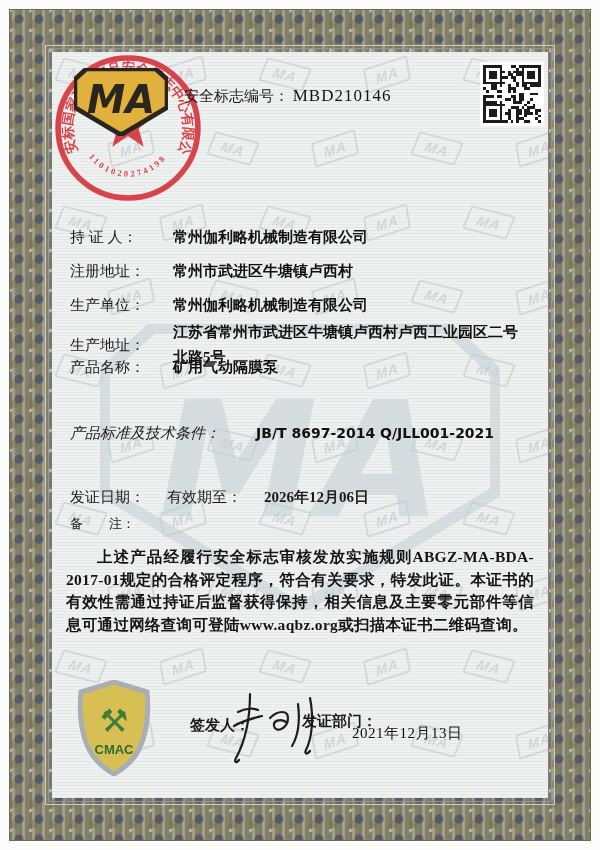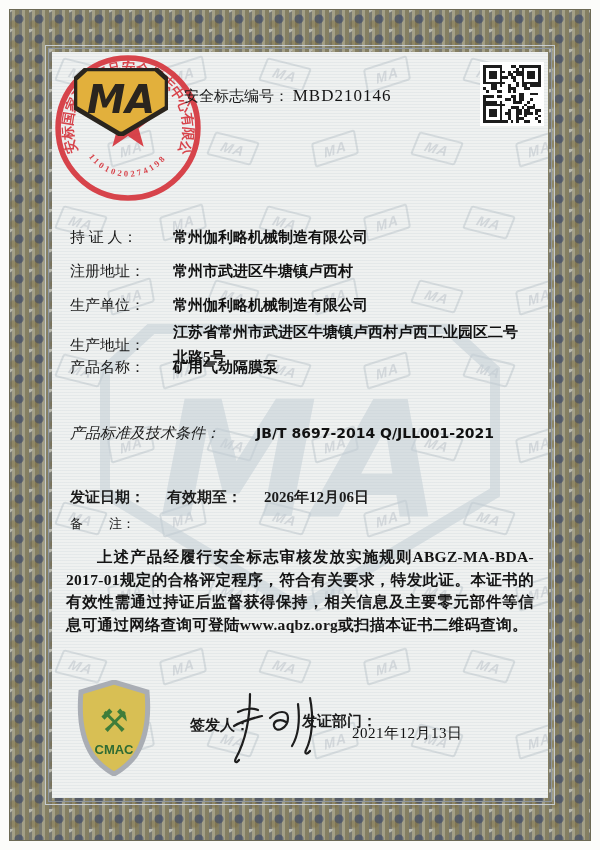--- a/index.html
+++ b/index.html
@@ -59,21 +59,21 @@
 
   
   .row { left:18px; width:462px; display:flex; font-size:15px; line-height:18px; color:#1b1b1b;gap:6px; }
   .row .lab { flex:0 0 97px; font-weight:500; white-space:nowrap; }
   .row .val { font-weight:700; color:#111; }
   .row.wide .lab { flex:0 0 auto;font-style:italic; }
   .row.wide .val { margin-left:30px; white-space:nowrap; }
   .row .val.two { width:352px; }
 
   .dates { left:18px; top:436px; width:470px; display:flex; font-size:15px; color:#1b1b1b; }
-  .dates .lab { font-weight:700; } .dates .val { font-weight:700; }
+  .dates .lab { font-weight:400; } .dates .val { font-weight:700; }
   .dates .l1 { flex:0 0 97px; } .dates .v1 { flex:0 0 141px; } .dates .l2 { flex:0 0 97px; }
 
   .remark { left:18px; top:463px; font-size:13px; font-weight:500; color:#1b1b1b; }
 
   .statement { left:14px; top:494px; width:468px; font-size:15.5px; line-height:22.5px;
                font-weight:600; color:#141414; text-indent:2em; letter-spacing:0.3px; text-align:justify; }
 
   
   .shield { left:22px; top:628px; width:80px; }
   .signer { left:138px; top:664px; font-size:15px; font-weight:700; color:#1a1a1a; }

